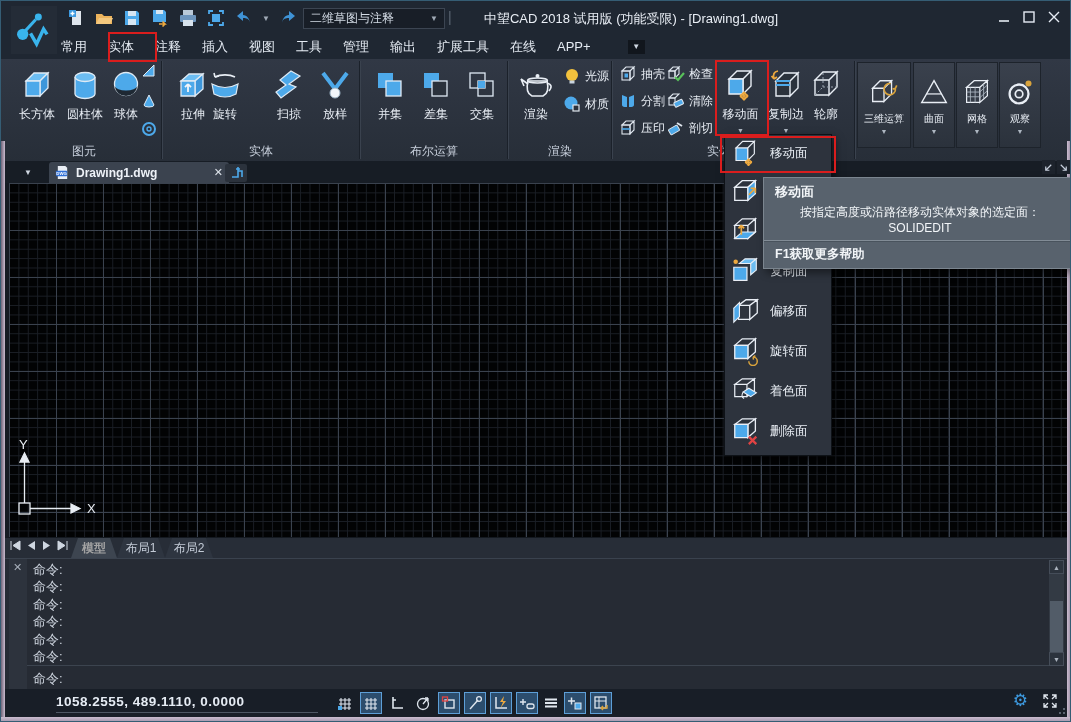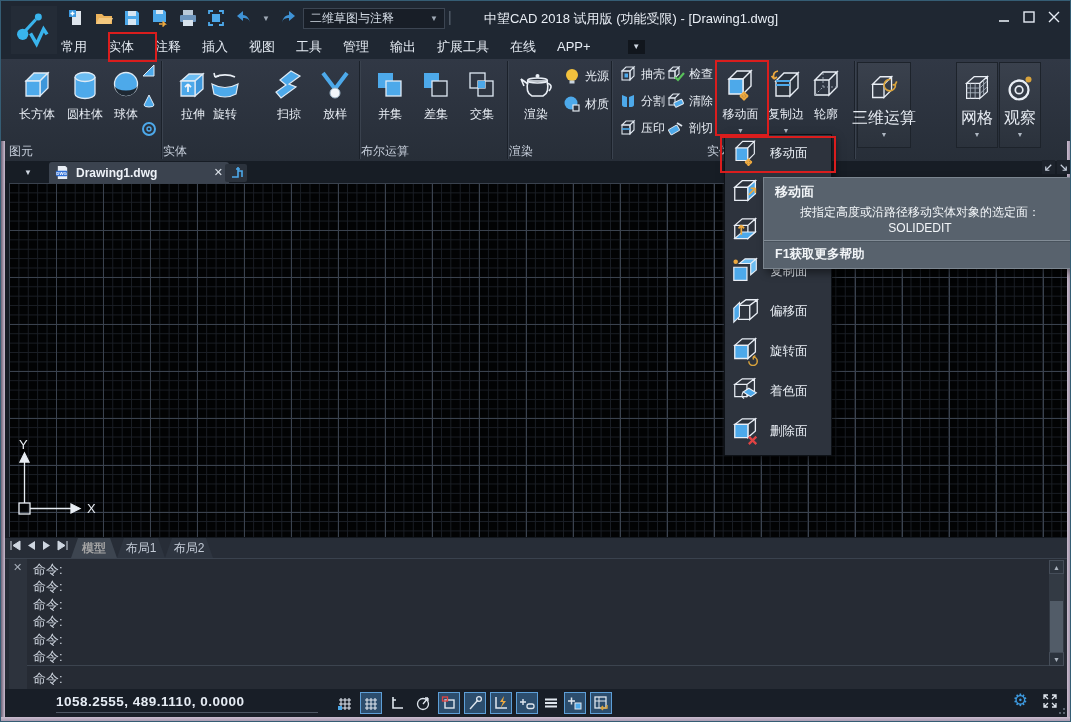--- a/index.html
+++ b/index.html
@@ -21,29 +21,29 @@
   .wbtn{width:16px;height:14px;display:flex;align-items:center;justify-content:center;}
   
   .menubar{position:absolute;left:0;top:33px;width:1071px;height:25px;background:#1f2732;display:flex;align-items:center;}
   .mtabs{display:flex;gap:21px;padding-left:60px;align-items:center;}
   .mtab{color:#e4eaf2;font-size:13px;white-space:nowrap;}
   .mmore{width:17px;height:14px;background:#11161d;display:flex;align-items:center;justify-content:center;color:#cfd7e1;font-size:8px;margin-left:16px;}
   
   .ribbon{position:absolute;left:0;top:58px;width:1071px;height:102px;background:linear-gradient(#313845,#272e38);border-bottom:1px solid #12161c;}
   .g{position:absolute;top:0;height:102px;}
   .gsep{position:absolute;top:2px;width:1px;height:98px;background:#1b212a;box-shadow:1px 0 0 #3a424e;}
-  .glabel{position:absolute;bottom:1px;left:0;width:100%;text-align:left;font-size:12px;color:#c7cfdb;}
+  .glabel{position:absolute;bottom:1px;left:0;width:100%;text-align:center;font-size:12px;color:#c7cfdb;}
   .bb{position:absolute;top:4px;display:flex;flex-direction:column;align-items:center;}
   .bb .ic{height:40px;display:flex;align-items:flex-end;justify-content:center;}
   .bb .lb{font-size:12px;color:#e7ecf3;margin-top:3px;white-space:nowrap;}
   .bb .dd{color:#aeb7c2;font-size:7px;margin-top:4px;}
   .sb{position:absolute;display:flex;align-items:center;gap:4px;font-size:12px;color:#e7ecf3;white-space:nowrap;}
   .tb{position:absolute;top:3px;height:84px;background:linear-gradient(#3a414d,#2b323c);border:1px solid #1d232b;
       display:flex;flex-direction:column;align-items:center;justify-content:center;gap:2px;}
-  .tb .lb{font-size:16px;color:#e7ecf3;white-space:nowrap;}
+  .tb .lb{font-size:10px;color:#e7ecf3;white-space:nowrap;}
   .tb .dd{color:#aeb7c2;font-size:7px;}
   .collapse-arrows{position:absolute;left:1041px;top:159px;display:flex;gap:2px;z-index:3;}
   .carr{width:13px;height:14px;background:#1d232c;display:flex;align-items:center;justify-content:center;}
   
   .doctabbar{position:absolute;left:0;top:160px;width:1071px;height:22px;background:#171d25;}
   .dnav{position:absolute;left:10px;top:3px;width:34px;height:17px;display:flex;align-items:center;justify-content:center;color:#cfd7e1;font-size:8px;}
   .dtab{position:absolute;left:48px;top:1px;width:168px;height:21px;background:#3b434f;border-radius:3px 3px 0 0;
         display:flex;align-items:center;padding:0 6px;gap:6px;color:#eef2f8;font-size:12px;font-weight:bold;}
   .dtab .x{margin-left:auto;color:#dfe5ec;font-size:11px;font-weight:normal;}
   .dplus{position:absolute;left:224px;top:3px;width:22px;height:18px;background:#2b323c;border-radius:2px;display:flex;align-items:center;justify-content:center;}
@@ -690,20 +690,27 @@
     </div>
     <div class="gsep" style="left:853px"></div>
 
     <div class="tb" style="left:856px;width:52px">
       <svg width="34" height="34">
           <use href="#s-3dop"></use>
         </svg>
       <div class="lb">三维运算</div>
       <div class="dd">▼</div>
     </div>
+    <div class="tb" style="left:912px;width:40px">
+      <svg width="34" height="34">
+          <use href="#s-surface"></use>
+        </svg>
+      <div class="lb">曲面</div>
+      <div class="dd">▼</div>
+    </div>
     <div class="tb" style="left:955px;width:40px">
       <svg width="34" height="34">
           <use href="#s-mesh"></use>
         </svg>
       <div class="lb">网格</div>
       <div class="dd">▼</div>
     </div>
     <div class="tb" style="left:998px;width:40px">
       <svg width="34" height="34">
           <use href="#s-observe"></use>

